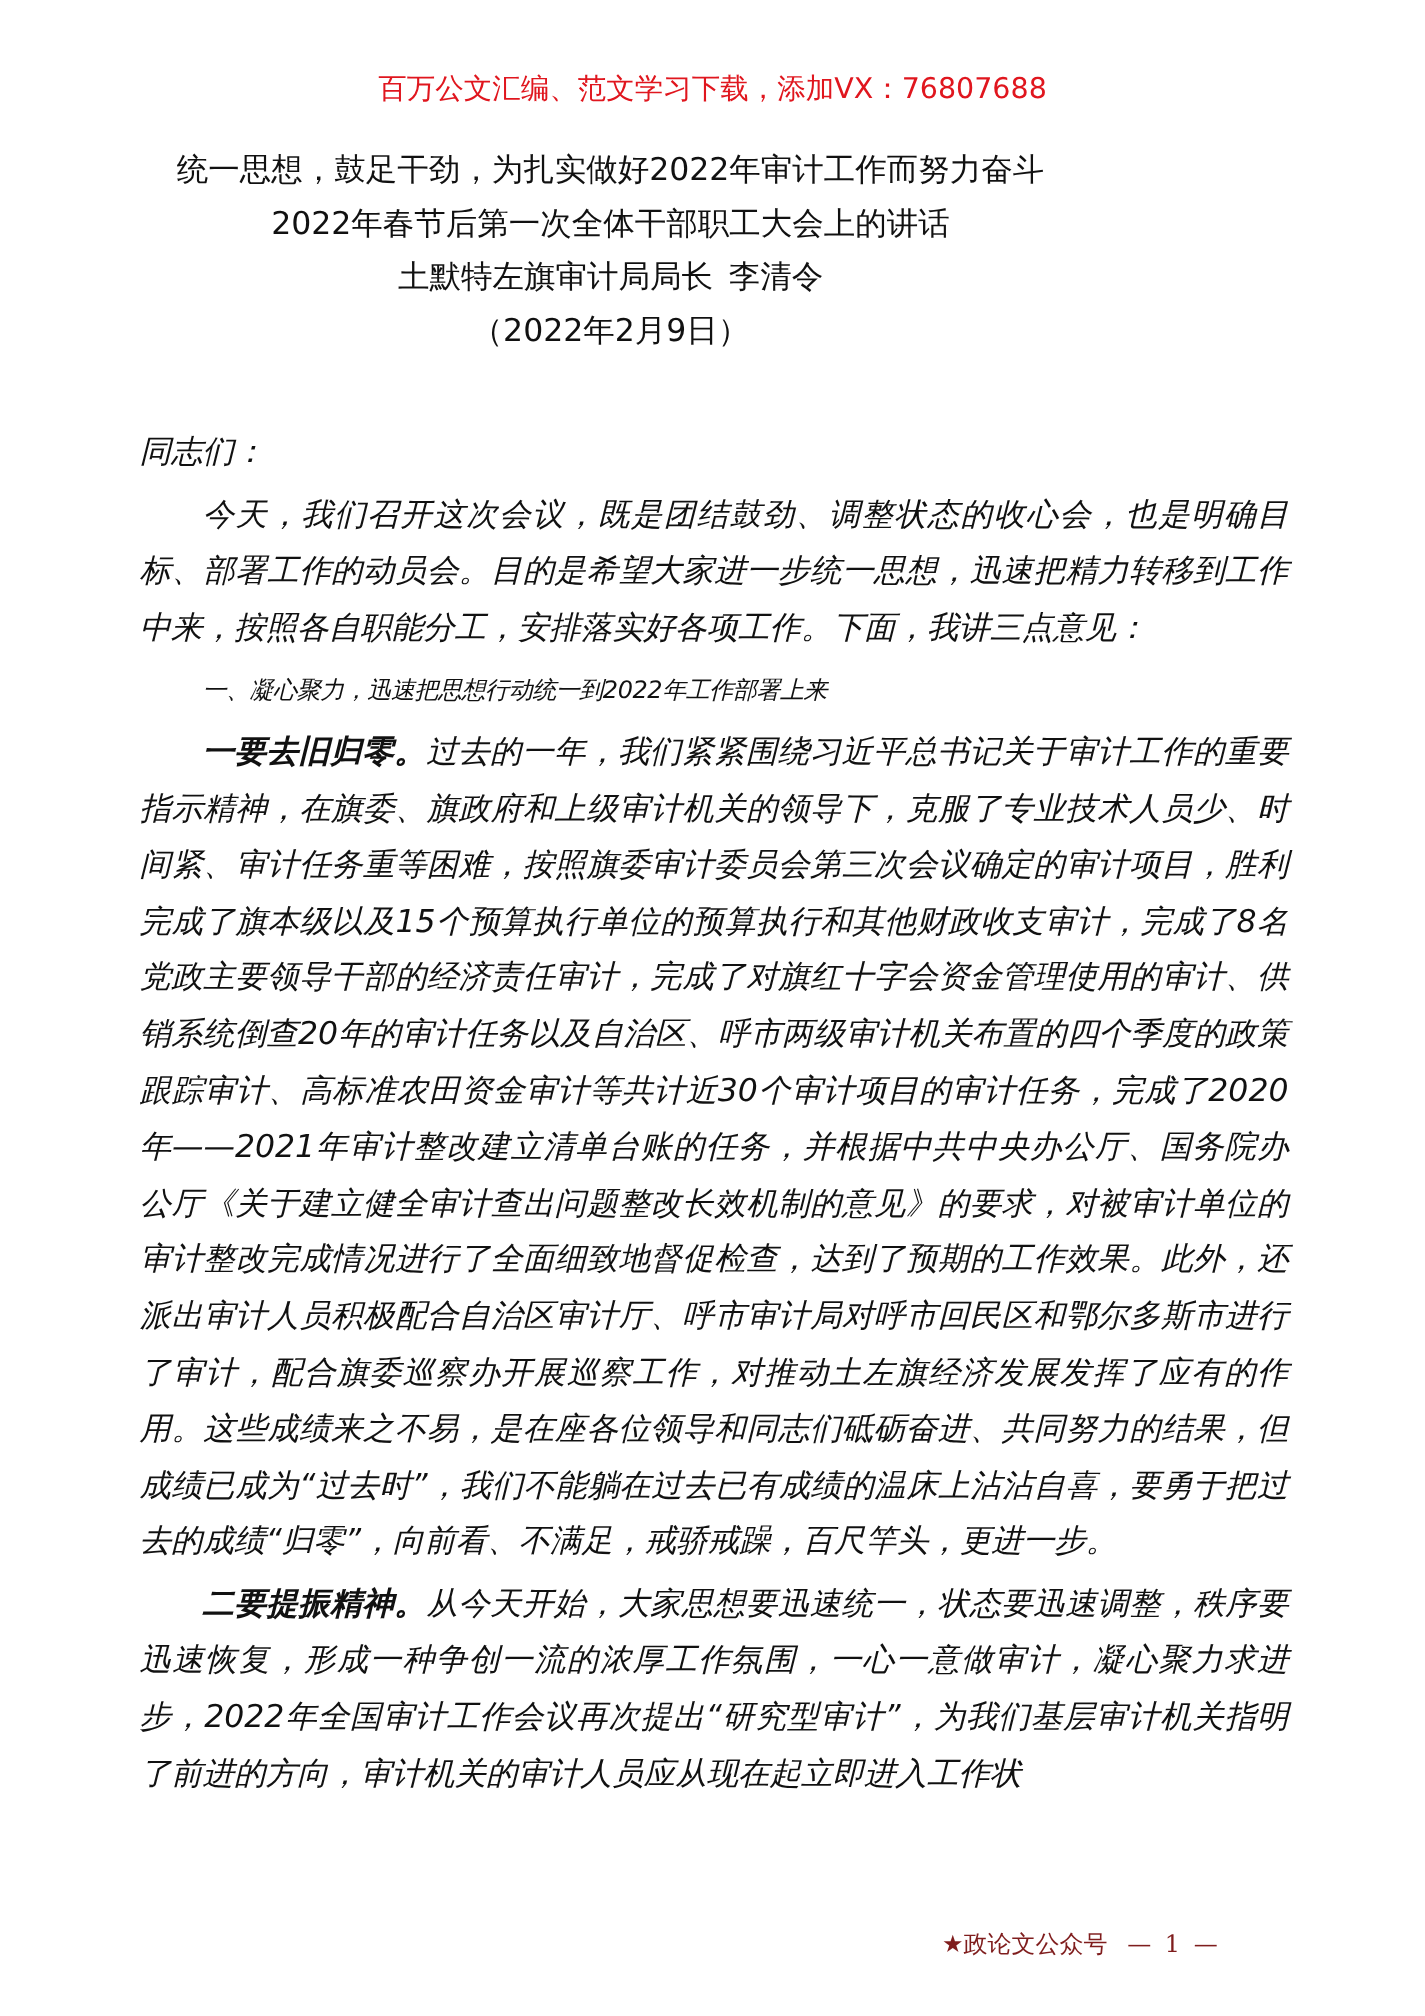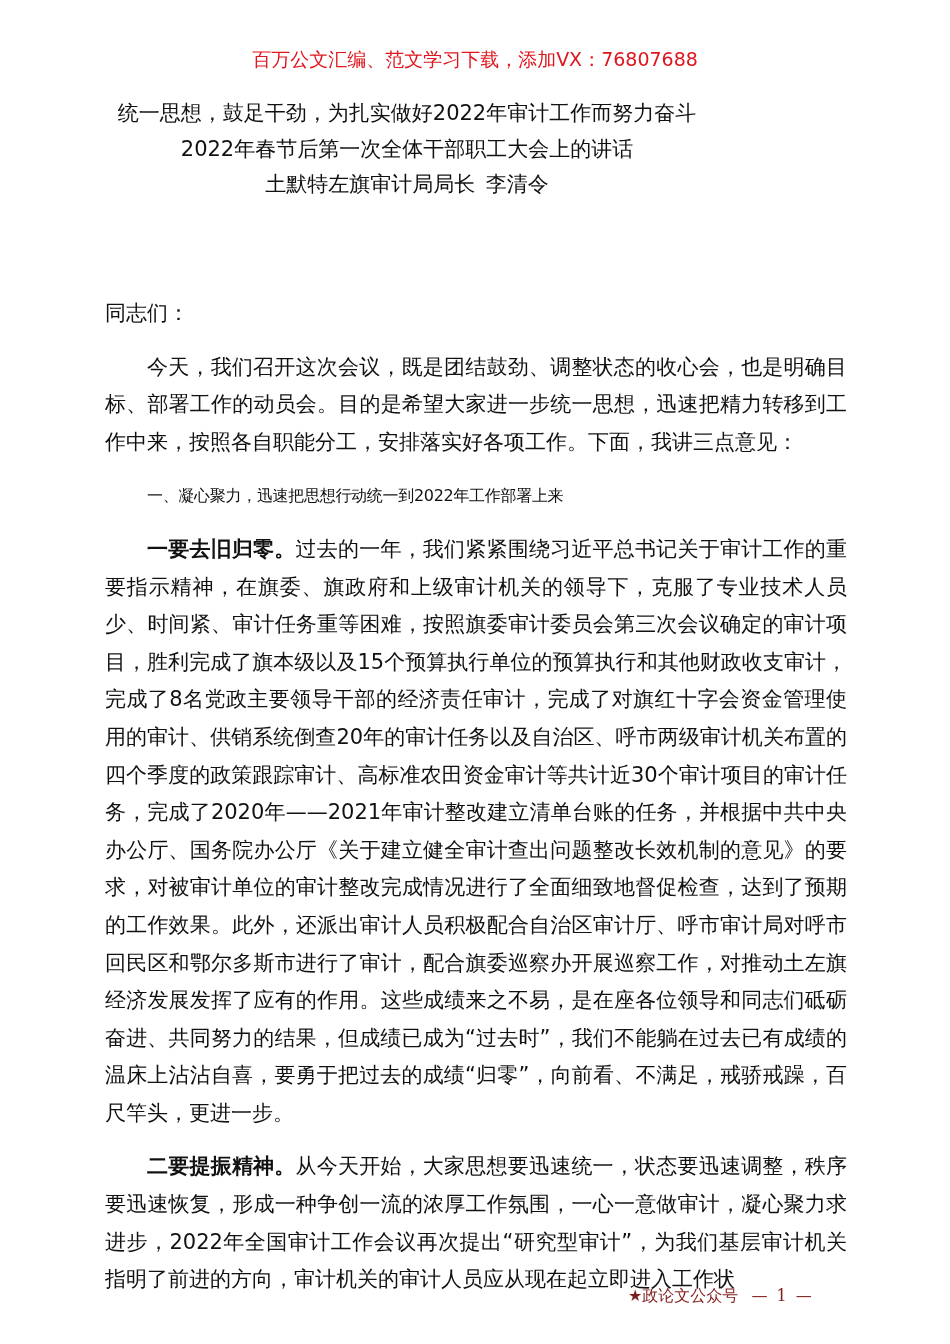--- a/index.html
+++ b/index.html
@@ -45,21 +45,22 @@
       position: absolute;
       top: 279px;
       left: 89px;
       width: 774px;
       font-size: 21px;
       line-height: 37.6px;
       text-align: justify;
       text-align-last: left;
     }
     .body-text p {
-      margin: 16px;
+      margin: 4px;
+      font-style: italic;
     }
     .indent { text-indent: 42px; }
     .bold-lead { font-weight: bold; }
     .heading1 {
       font-size: 16px;
       letter-spacing: -0.3px;
     }
     .footer {
       position: absolute;
       top: 1286px;
@@ -78,20 +79,21 @@
 <body>
 
 <div class="page">
 
   <div class="promo">百万公文汇编、范文学习下载，添加VX：76807688</div>
 
   <div class="titles">
     <div>统一思想，鼓足干劲，为扎实做好2022年审计工作而努力奋斗</div>
     <div>2022年春节后第一次全体干部职工大会上的讲话</div>
     <div style="white-space: pre; font-family: Liberation Serif, serif;">土默特左旗审计局局长  李清令</div>
+    <div>（2022年2月9日）</div>
   </div>
 
   <div class="body-text">
     <p>同志们：</p>
     <p class="indent">今天，我们召开这次会议，既是团结鼓劲、调整状态的收心会，也是明确目标、部署工作的动员会。目的是希望大家进一步统一思想，迅速把精力转移到工作中来，按照各自职能分工，安排落实好各项工作。下面，我讲三点意见：</p>
     <p class="indent heading1">一、凝心聚力，迅速把思想行动统一到2022年工作部署上来</p>
     <p class="indent"><span class="bold-lead">一要去旧归零。</span><span>过去的一年，我们紧紧围绕习近平总书记关于审计工作的重要指示精神，在旗委、旗政府和上级审计机关的领导下，克服了专业技术人员少、时间紧、审计任务重等困难，按照旗委审计委员会第三次会议确定的审计项目，胜利完成了旗本级以及15个预算执行单位的预算执行和其他财政收支审计，完成了8名党政主要领导干部的经济责任审计，完成了对旗红十字会资金管理使用的审计、供销系统倒查20年的审计任务以及自治区、呼市两级审计机关布置的四个季度的政策跟踪审计、高标准农田资金审计等共计近30个审计项目的审计任务，完成了2020年——2021年审计整改建立清单台账的任务，并根据中共中央办公厅、国务院办公厅《关于建立健全审计查出问题整改长效机制的意见》的要求，对被审计单位的审计整改完成情况进行了全面细致地督促检查，达到了预期的工作效果。此外，还派出审计人员积极配合自治区审计厅、呼市审计局对呼市回民区和鄂尔多斯市进行了审计，配合旗委巡察办开展巡察工作，对推动土左旗经济发展发挥了应有的作用。这些成绩来之不易，是在座各位领导和同志们砥砺奋进、共同努力的结果，但成绩已成为“过去时”，我们不能躺在过去已有成绩的温床上沾沾自喜，要勇于把过去的成绩“归零”，向前看、不满足，戒骄戒躁，百尺竿头，更进一步。</span></p>
     <p class="indent"><span class="bold-lead">二要提振精神。</span><span>从今天开始，大家思想要迅速统一，状态要迅速调整，秩序要迅速恢复，形成一种争创一流的浓厚工作氛围，一心一意做审计，凝心聚力求进步，2022年全国审计工作会议再次提出“研究型审计”，为我们基层审计机关指明了前进的方向，审计机关的审计人员应从现在起立即进入工作状</span></p>
   </div>
 

